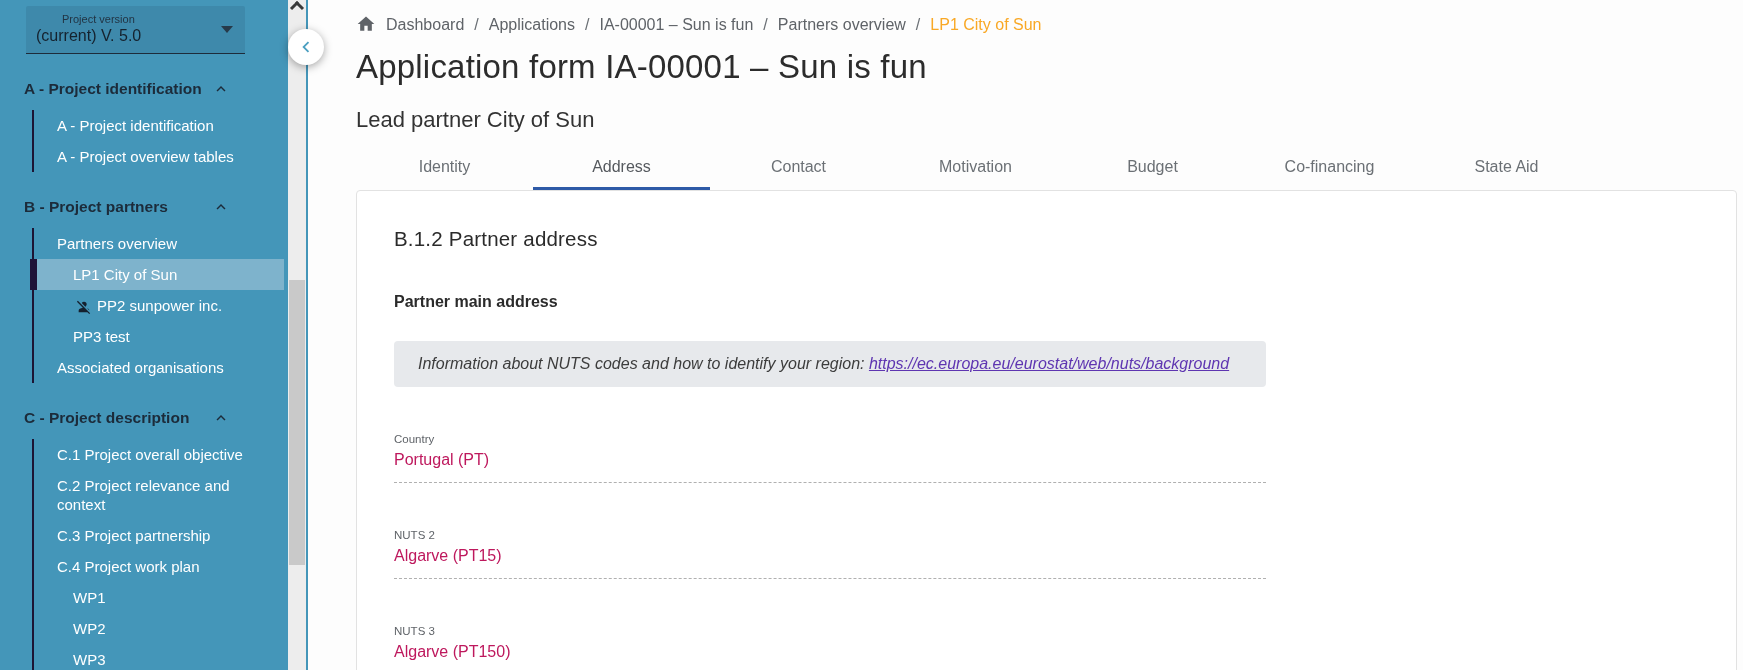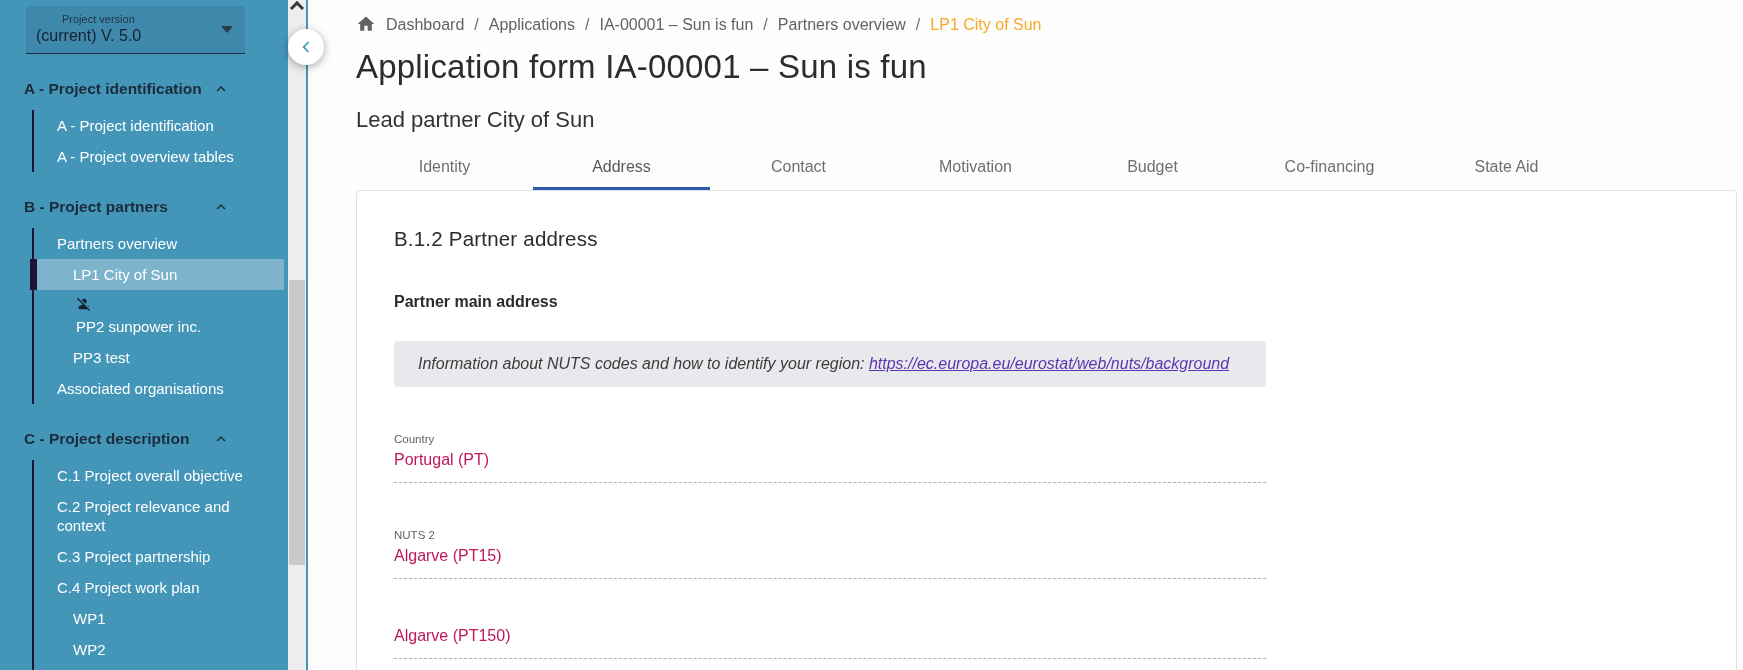--- a/index.html
+++ b/index.html
@@ -23,21 +23,21 @@
 
   .section { margin-top:26px; }
   .section-header { display:flex; align-items:center; justify-content:space-between;
     padding:0 54px 0 24px; cursor:pointer; }
   .section-header .sh-label { font-size:15.5px; font-weight:700; color:#1c2b3a; }
   .chev svg { display:block; }
   .section-items { margin:12px 0 0 32px; border-left:2px solid #1c1535; }
   .item { color:#ffffff; font-size:15px; padding:6px 6px 6px 23px; cursor:pointer;
     line-height:19px; }
   .item.level1 { padding-left:39px; }
-  .item.level2 { padding-left:42px; display:flex; align-items:flex-start; gap:5px;flex-direction:column; }
+  .item.level2 { padding-left:42px; display:flex; align-items:flex-end; gap:5px; }
   .item.selected { margin-left:-4px; border-left:7px solid #1e1338;
     background:#7eb3cc; padding-left:36px; }
   .item .icon svg { display:block; }
 
   
   .sb-scroll-track { position:absolute; top:0; right:2px; width:18px; height:670px;
     background:#ededed; }
   .sb-scroll-up { position:absolute; top:1px; left:4px; width:9px; height:9px; }
   .sb-scroll-up::before { content:""; position:absolute; left:0; top:2px; width:7px; height:7px;
     border-left:3px solid #3a3a3a; border-top:3px solid #3a3a3a; transform:rotate(45deg); }
@@ -253,18 +253,19 @@
         <span class="f-label">Country</span>
         <span class="f-value">Portugal (PT)</span>
       </div>
 
       <div class="field">
         <span class="f-label">NUTS 2</span>
         <span class="f-value">Algarve (PT15)</span>
       </div>
 
       <div class="field">
+        <span class="f-label">NUTS 3</span>
         <span class="f-value">Algarve (PT150)</span>
       </div>
     </section>
 
   </main>
 </div>
 
 </body></html>

